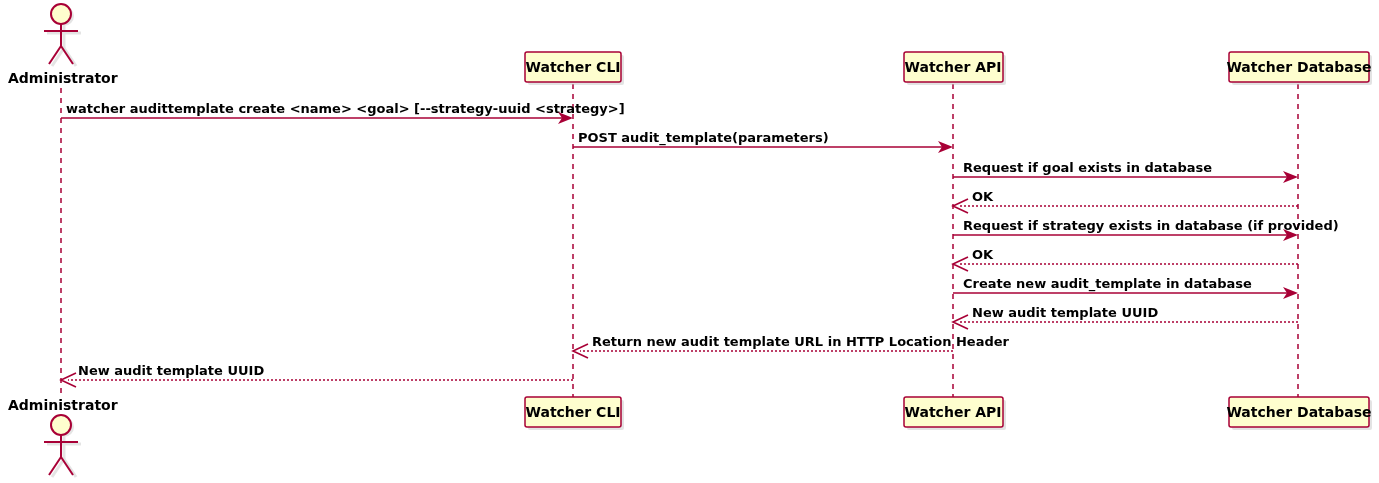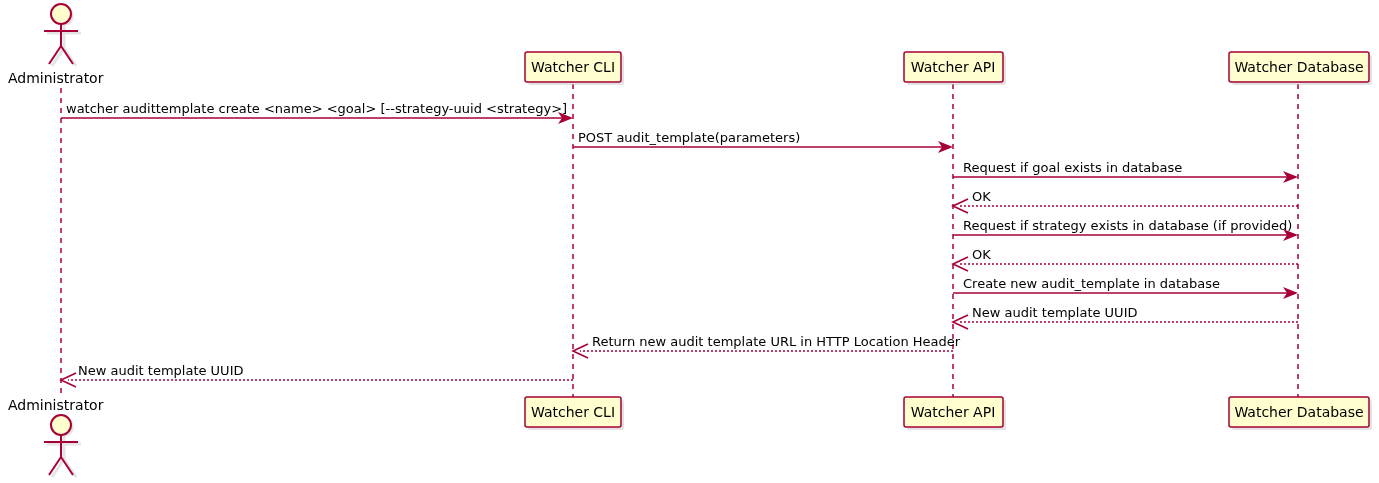--- a/index.html
+++ b/index.html
@@ -9,20 +9,21 @@
   }
   body {
     font-family: "DejaVu Sans", sans-serif;
   }
   #diagram-root {
     position: relative;
     width: 1379px;
     height: 483px;
     overflow: hidden;
     background: #FFFFFF;
+    font-weight: bold;
   }
   #diagram-svg {
     position: absolute;
     top: 0;
     left: 0;
     width: 1379px;
     height: 483px;
   }
   .lifeline {
     stroke: #A80036;

